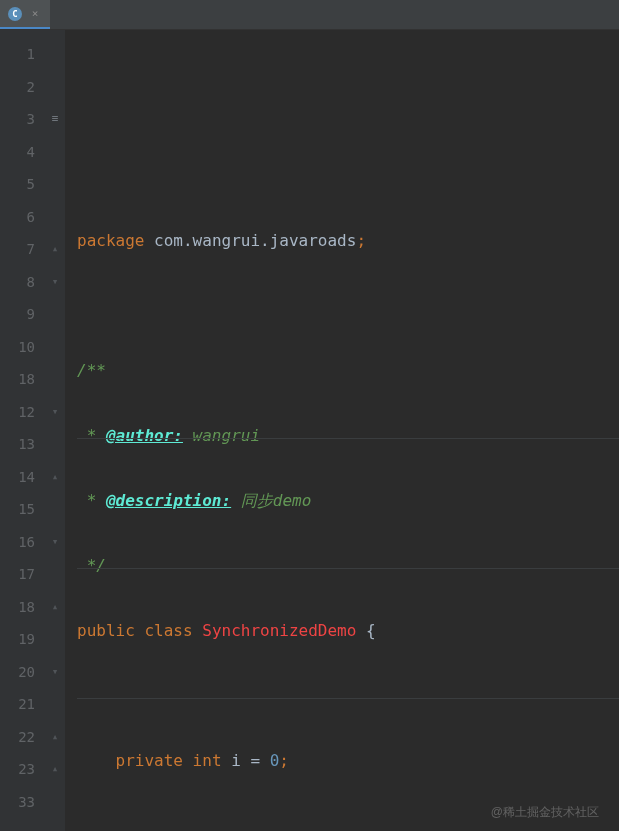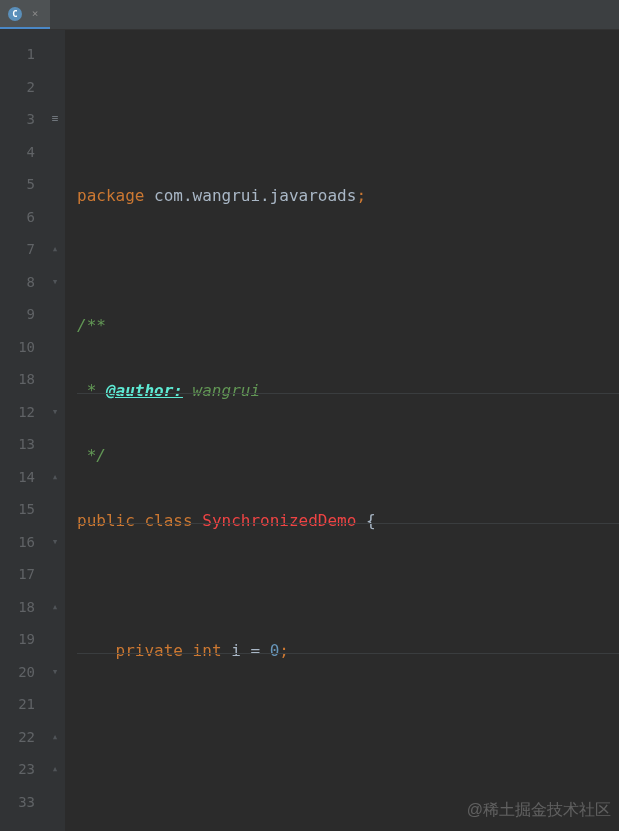--- a/index.html
+++ b/index.html
@@ -84,20 +84,21 @@
     padding-top: 8px;
     line-height: 32.5px;
   }
   .code {
     flex: 1;
     padding-top: 20px;
     line-height: 32.5px;
     white-space: pre;
     font-size: 16px;
     position: relative;
+    margin-top: 45px;
   }
   .codeline { height: 32.5px; }
   .kw { color: #cc7832; }
   .pkg { color: #a9b7c6; }
   .jdoc { color: #629755; font-style: italic; }
   .jdoc-tag { color: #5eead4; font-style: italic; text-decoration: underline; font-weight: bold;}
   .jdoc-star { color: #629755; font-style: italic;}
   .cls { color: #ef4444; }
   .num { color: #6897bb; }
   .op { color: #a9b7c6; }
@@ -105,23 +106,23 @@
   .method-sep {
     position: absolute;
     left: 0;
     right: 0;
     height: 0;
     border-top: 1px solid #3a3d3f;
   }
   .watermark {
     position: absolute;
     bottom: 10px;
-    right: 8px;
+    right: 20px;
     color: rgba(255,255,255,0.25);
-    font-size: 16px;
+    font-size: 12px;
     font-style: normal;
     font-family: sans-serif;
   }
 </style>
 </head>
 <body>
 
 <div class="tabbar">
   <div class="tab">
     <span class="tab-icon">C</span>
@@ -204,20 +205,21 @@
     </div>
   <div class="margin-sep"></div>
   <div class="code">
     <div class="method-sep" style="top:363px;"></div>
     <div class="method-sep" style="top:493px;"></div>
     <div class="method-sep" style="top:623px;"></div>
 <div class="codeline"><span class="kw">package</span> <span class="pkg">com.wangrui.javaroads</span><span class="semi">;</span></div>
 <div class="codeline"></div>
 <div class="codeline"><span class="jdoc">/**</span></div>
 <div class="codeline"><span class="jdoc-star"> * </span><span class="jdoc-tag">@author:</span><span class="jdoc"> wangrui</span></div>
+<div class="codeline"><span class="jdoc-star"> * </span><span class="jdoc-tag">@description:</span><span class="jdoc"> 同步demo</span></div>
 <div class="codeline"><span class="jdoc"> */</span></div>
 <div class="codeline"><span class="kw">public</span> <span class="kw">class</span> <span class="cls">SynchronizedDemo</span> <span class="op">{</span></div>
 <div class="codeline"></div>
 <div class="codeline">    <span class="kw">private</span> <span class="kw">int</span> <span class="op">i</span><span class="op"> = </span><span class="num">0</span><span class="semi">;</span></div>
 <div class="codeline"></div>
 
 
 
 
 

